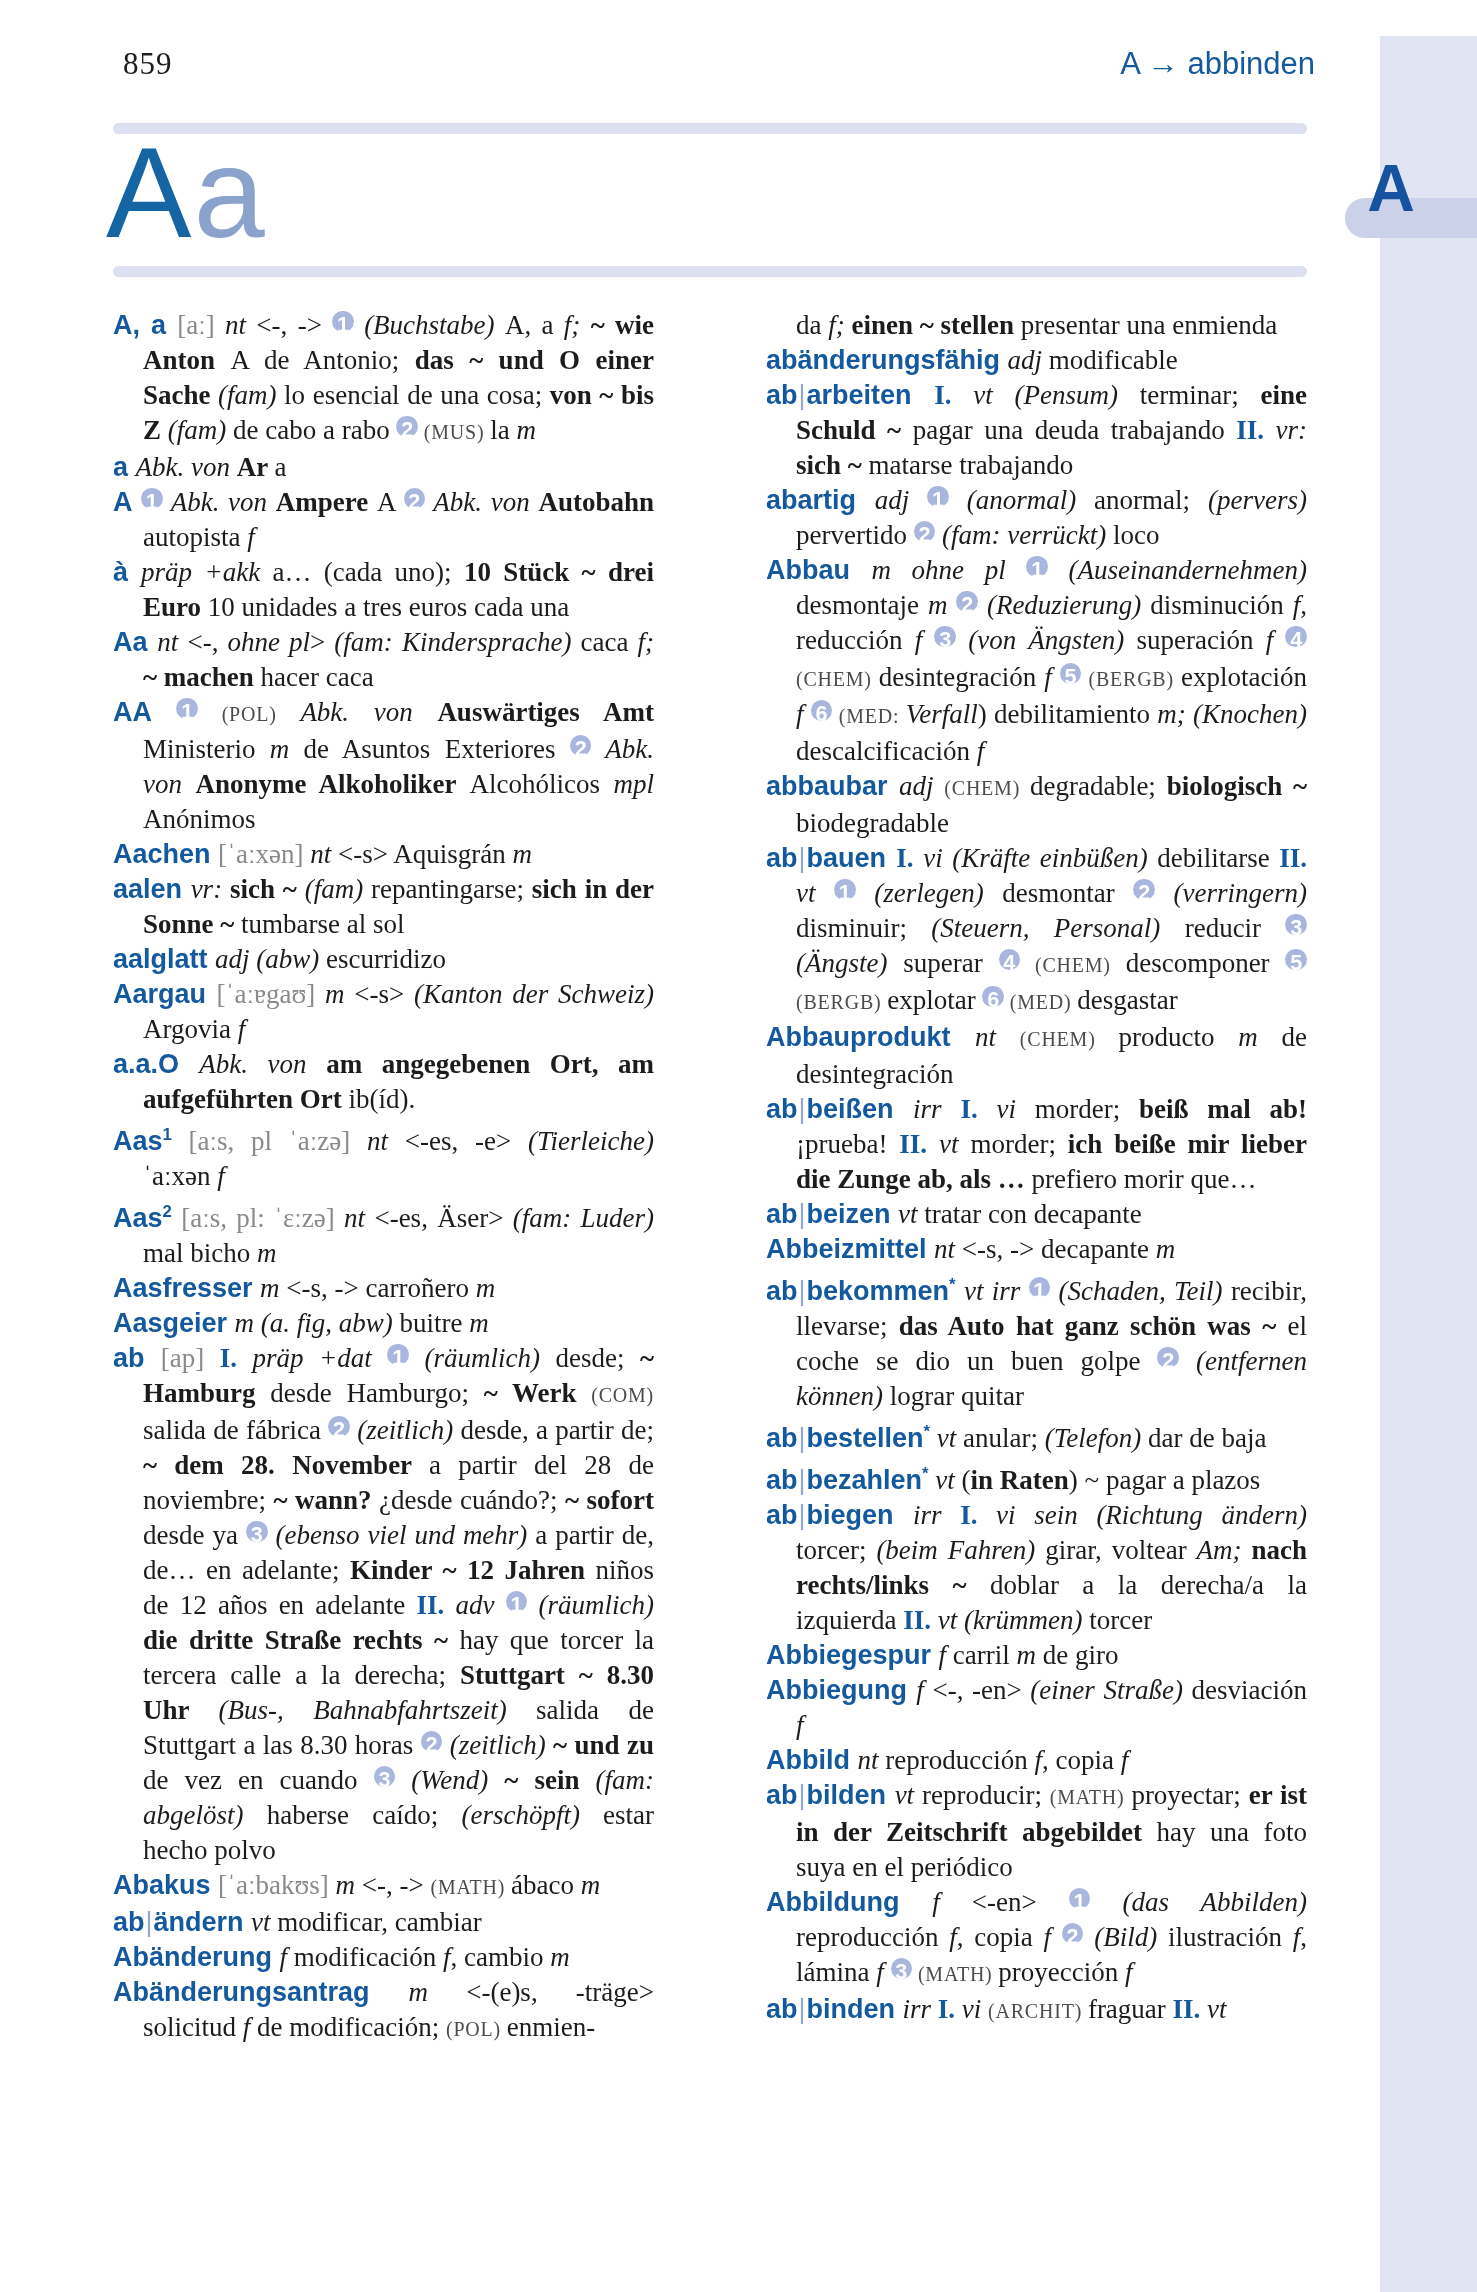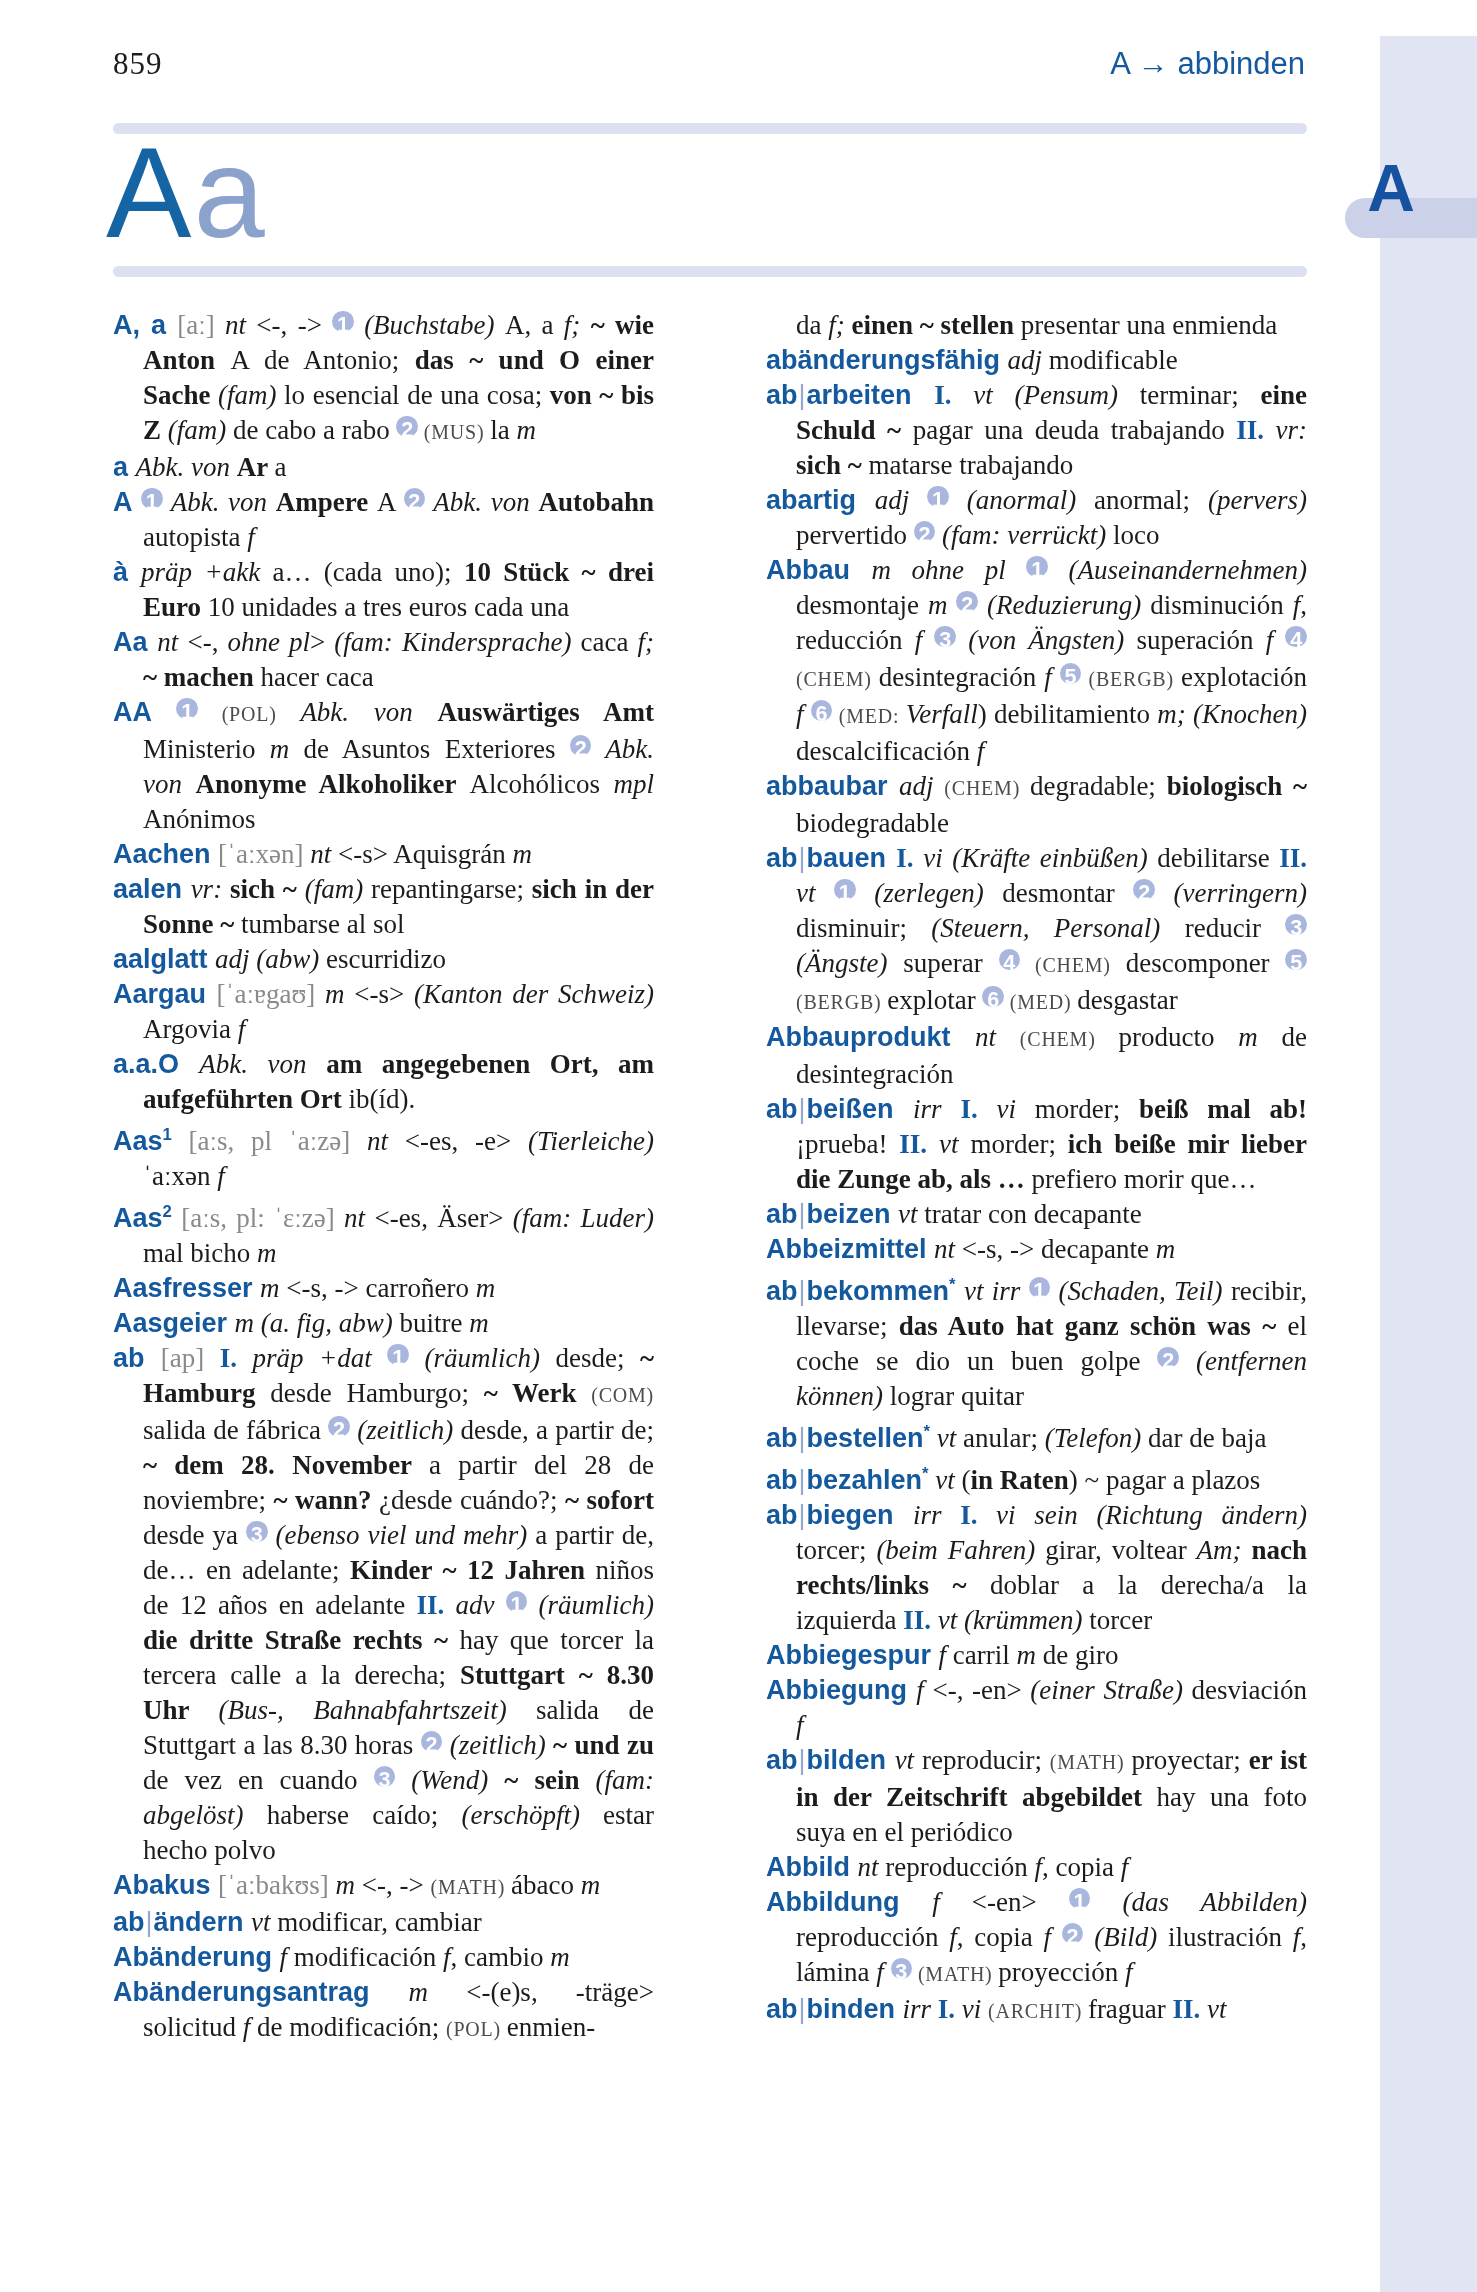--- a/index.html
+++ b/index.html
@@ -1,20 +1,20 @@
 <!DOCTYPE html>
 <html style="--headword: #14589d; --accent_bar: #dce0f0; --big_a: #1565a5; --big_a2: #8ba2cd; --tab_bg: #e1e4f2; --tab_pill: #cad1e8; --tab_letter: #1652a0; --circle: #a9b6dd; --phonetic: #8a8a8a; --smallcaps: #4c4c4c;"><head>
 <meta charset="utf-8">
 <style>
   html,body{margin:0;padding:0;background:#ffffff;}
   .page{position:relative;width:1477px;height:2292px;background:#fff;overflow:hidden;
         font-family:"Liberation Serif",serif;color:#1c1c1c;}
 
   
-  .header-row{position:absolute;top:46px;left:113px;width:1192px;
+  .header-row{position:absolute;top:46px;left:123px;width:1192px;
               display:flex;justify-content:space-between;align-items:flex-end;}
   .pagenum{font-size:31px;color:#1d1d1d;letter-spacing:1px;}
   .guide{font-family:Liberation Sans, sans-serif;font-size:31px;color:var(--headword,#14589d);}
 
   
   .bar{position:absolute;left:113px;width:1194px;height:11px;border-radius:6px;
        background:var(--accent_bar,#dce0f0);}
   .bar1{top:123px;}
   .bar2{top:266px;}
 
@@ -109,20 +109,20 @@
         <p class="entry"><span class="hw">Abbauprodukt </span><span class="i">nt </span><span class="sc">(CHEM) </span><span class="n">producto </span><span class="i">m </span><span class="n">de desintegración</span></p>
         <p class="entry"><span class="hw">ab</span><span class="dv">|</span><span class="hw">beißen </span><span class="i">irr </span><span class="r">I. </span><span class="i">vi </span><span class="n">morder; </span><span class="b">beiß mal ab! </span><span class="n">¡prueba! </span><span class="r">II. </span><span class="i">vt </span><span class="n">morder; </span><span class="b">ich beiße mir lieber die Zunge ab, als … </span><span class="n">prefiero morir que…</span></p>
         <p class="entry"><span class="hw">ab</span><span class="dv">|</span><span class="hw">beizen </span><span class="i">vt </span><span class="n">tratar con decapante</span></p>
         <p class="entry"><span class="hw">Abbeizmittel </span><span class="i">nt </span><span class="n">&lt;-s, -&gt; decapante </span><span class="i">m</span></p>
         <p class="entry"><span class="hw">ab</span><span class="dv">|</span><span class="hw">bekommen</span><sup class="sup">*</sup><span class="i"> vt irr </span><span class="c">1</span><span class="i"> (Schaden, Teil) </span><span class="n">recibir, llevarse; </span><span class="b">das Auto hat ganz schön was ~ </span><span class="n">el coche se dio un buen golpe </span><span class="c">2</span><span class="i"> (entfernen können) </span><span class="n">lograr quitar</span></p>
         <p class="entry"><span class="hw">ab</span><span class="dv">|</span><span class="hw">bestellen</span><sup class="sup">*</sup><span class="i"> vt </span><span class="n">anular; </span><span class="i">(Telefon) </span><span class="n">dar de baja</span></p>
         <p class="entry"><span class="hw">ab</span><span class="dv">|</span><span class="hw">bezahlen</span><sup class="sup">*</sup><span class="i"> vt </span><span class="n">(</span><span class="b">in Raten</span><span class="n">) ~ pagar a plazos</span></p>
         <p class="entry"><span class="hw">ab</span><span class="dv">|</span><span class="hw">biegen </span><span class="i">irr </span><span class="r">I. </span><span class="i">vi sein (Richtung ändern) </span><span class="n">torcer; </span><span class="i">(beim Fahren) </span><span class="n">girar, voltear </span><span class="i">Am; </span><span class="b">nach rechts/links ~ </span><span class="n">doblar a la derecha/a la izquierda </span><span class="r">II. </span><span class="i">vt (krümmen) </span><span class="n">torcer</span></p>
         <p class="entry"><span class="hw">Abbiegespur </span><span class="i">f </span><span class="n">carril </span><span class="i">m </span><span class="n">de giro</span></p>
         <p class="entry"><span class="hw">Abbiegung </span><span class="i">f </span><span class="n">&lt;-, -en&gt; </span><span class="i">(einer Straße) </span><span class="n">desviación </span><span class="i">f</span></p>
+        <p class="entry"><span class="hw">Abbild </span><span class="i">nt </span><span class="n">reproducción </span><span class="i">f</span><span class="n">, copia </span><span class="i">f</span></p>
         <p class="entry"><span class="hw">ab</span><span class="dv">|</span><span class="hw">bilden </span><span class="i">vt </span><span class="n">reproducir; </span><span class="sc">(MATH) </span><span class="n">proyectar; </span><span class="b">er ist in der Zeitschrift abgebildet </span><span class="n">hay una foto suya en el periódico</span></p>
-        <p class="entry"><span class="hw">Abbild </span><span class="i">nt </span><span class="n">reproducción </span><span class="i">f</span><span class="n">, copia </span><span class="i">f</span></p>
         <p class="entry"><span class="hw">Abbildung </span><span class="i">f </span><span class="n">&lt;-en&gt; </span><span class="c">1</span><span class="i"> (das Abbilden) </span><span class="n">reproducción </span><span class="i">f</span><span class="n">, copia </span><span class="i">f </span><span class="c">2</span><span class="i"> (Bild) </span><span class="n">ilustración </span><span class="i">f</span><span class="n">, lámina </span><span class="i">f </span><span class="c">3</span><span class="sc"> (MATH) </span><span class="n">proyección </span><span class="i">f</span></p>
         <p class="entry"><span class="hw">ab</span><span class="dv">|</span><span class="hw">binden </span><span class="i">irr </span><span class="r">I. </span><span class="i">vi </span><span class="sc">(ARCHIT) </span><span class="n">fraguar </span><span class="r">II. </span><span class="i">vt</span></p>
       </div>
   </div>
 
 </div>
 
 </body></html>

